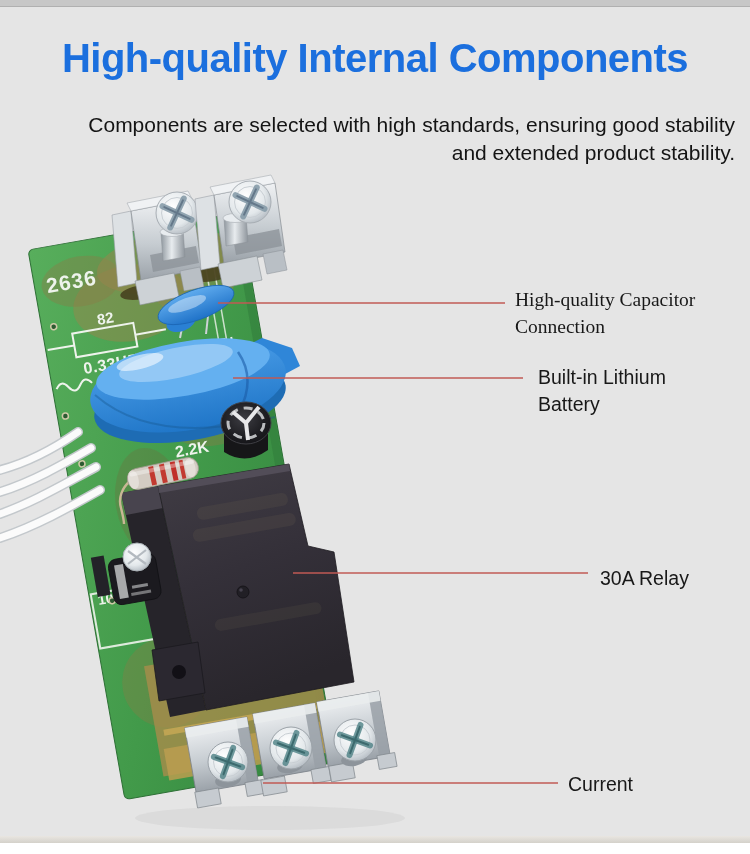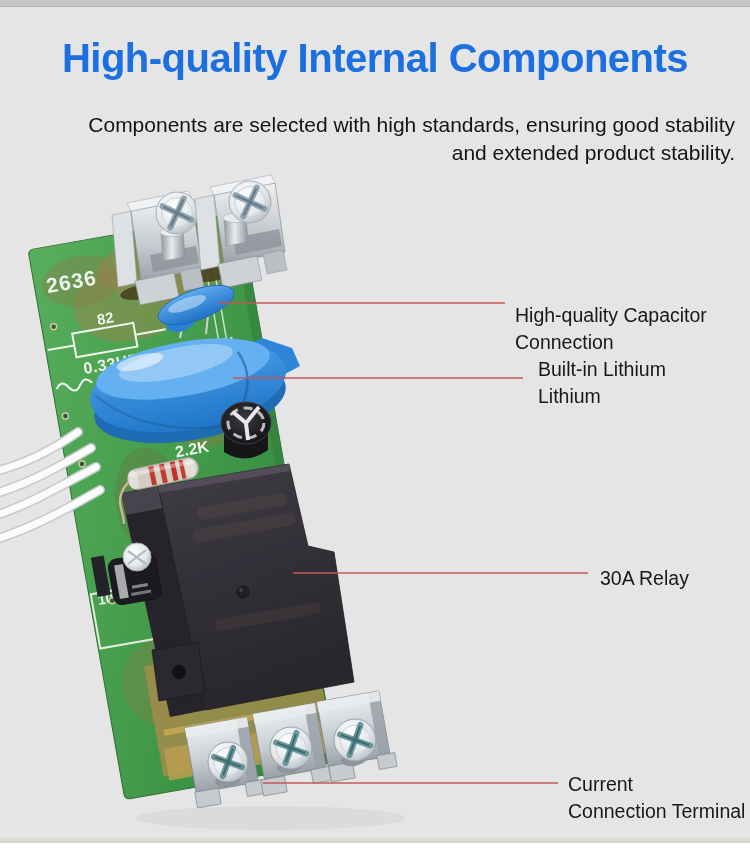--- a/index.html
+++ b/index.html
@@ -15,24 +15,24 @@
   }
   .subtitle{
     position:absolute;right:15px;top:99px;text-align:right;
     color:#141414;font-size:21px;line-height:28px;white-space:nowrap;margin-top:12px;
   }
   .photo-svg{position:absolute;left:0;top:0;width:750px;height:854px;}
   .callout{
     position:absolute;color:#181818;font-size:19.5px;line-height:27px;white-space:nowrap;
   }
   .callout div:empty{display:none;}
-  .cl-1{left:515px;top:302px;}
-  .cl-2{left:538px;top:356px;}
+  .cl-1{left:515px;top:286px;font-family:Liberation Serif, serif;}
+  .cl-2{left:538px;top:364px;}
   .cl-3{left:600px;top:565px;}
-  .cl-4{left:568px;top:771px;}
+  .cl-4{left:568px;top:771px;text-align:center;}
 </style>
 </head>
 <body>
 
 <div class="canvas">
 
   <div class="top-bar"></div>
 
   <div class="title">High-quality Internal Components</div>
 
@@ -333,25 +333,24 @@
       <line x1="263" y1="783" x2="558" y2="783"></line>
     </g>
   </svg>
 
   <div class="callout cl-1">
     <div>High-quality Capacitor</div>
     <div>Connection</div>
   </div>
   <div class="callout cl-2">
     <div>Built-in Lithium</div>
-    <div>Lithium</div>
+    <div>Battery</div>
   </div>
   <div class="callout cl-3">
     <div>30A Relay</div>
 
   </div>
   <div class="callout cl-4">
     <div>Current</div>
-    <div>Connection Terminal</div>
   </div>
 
   <div class="bottom-bar"></div>
 </div>
 
 </body></html>

